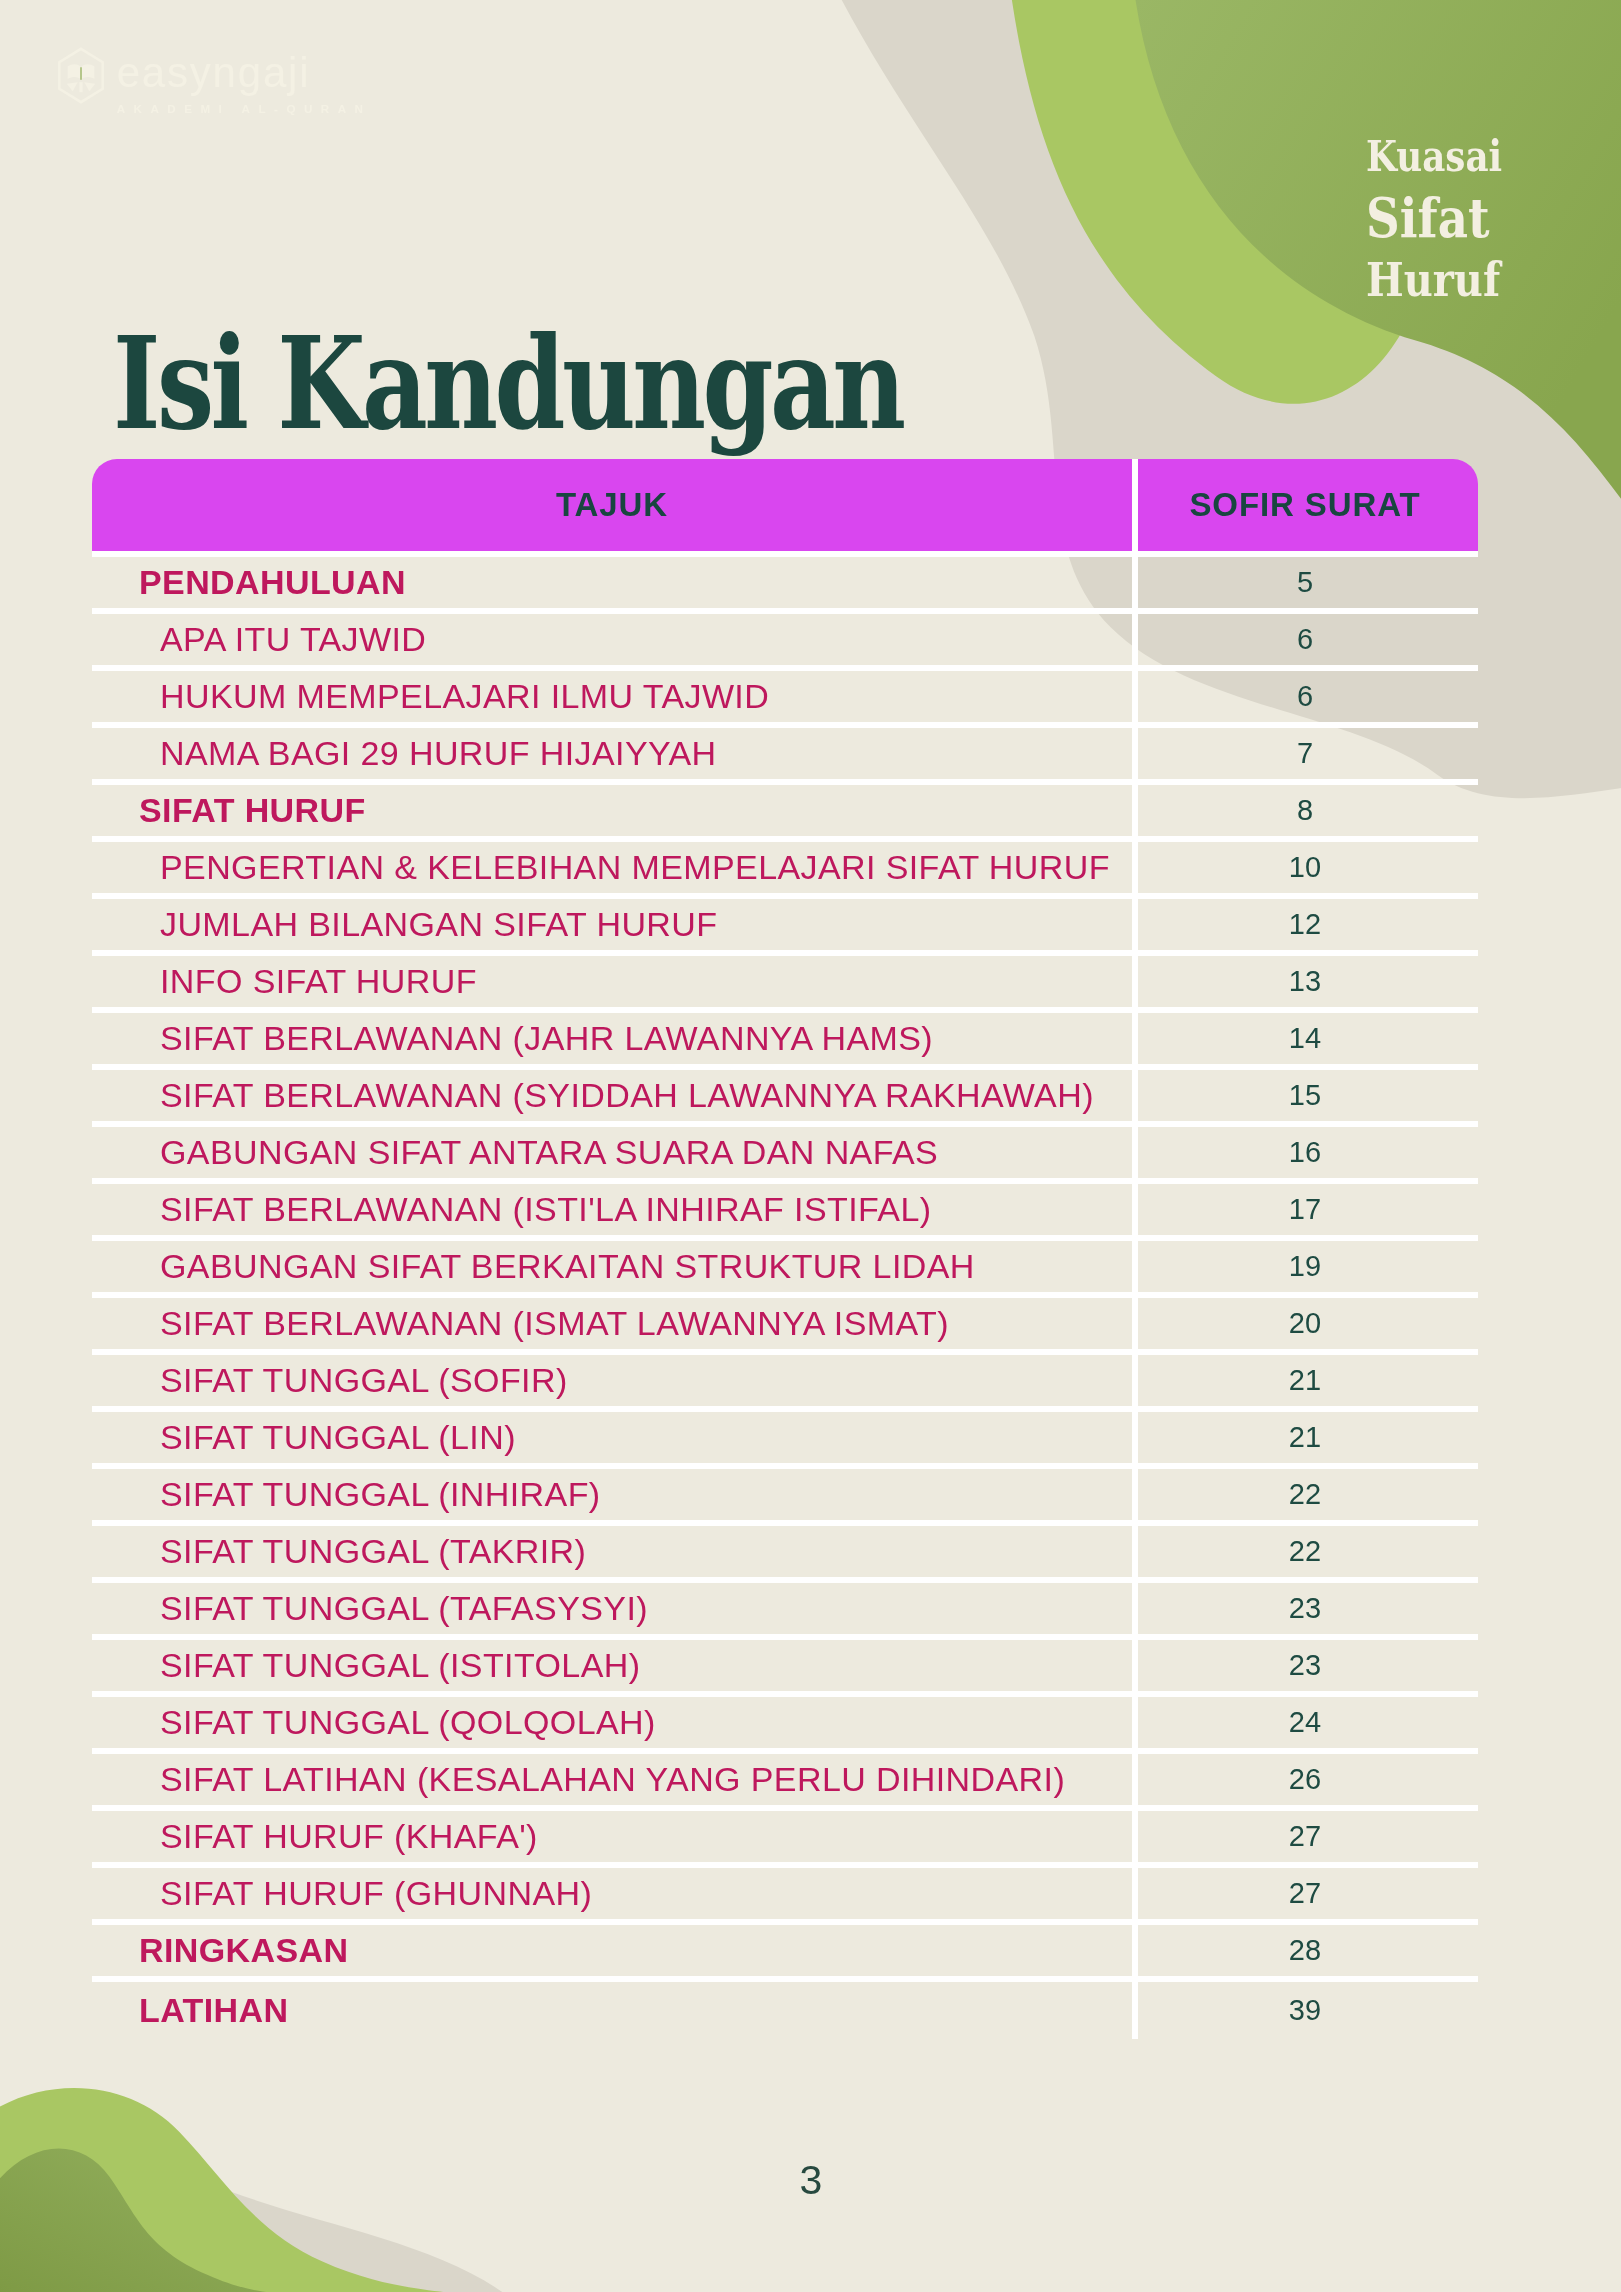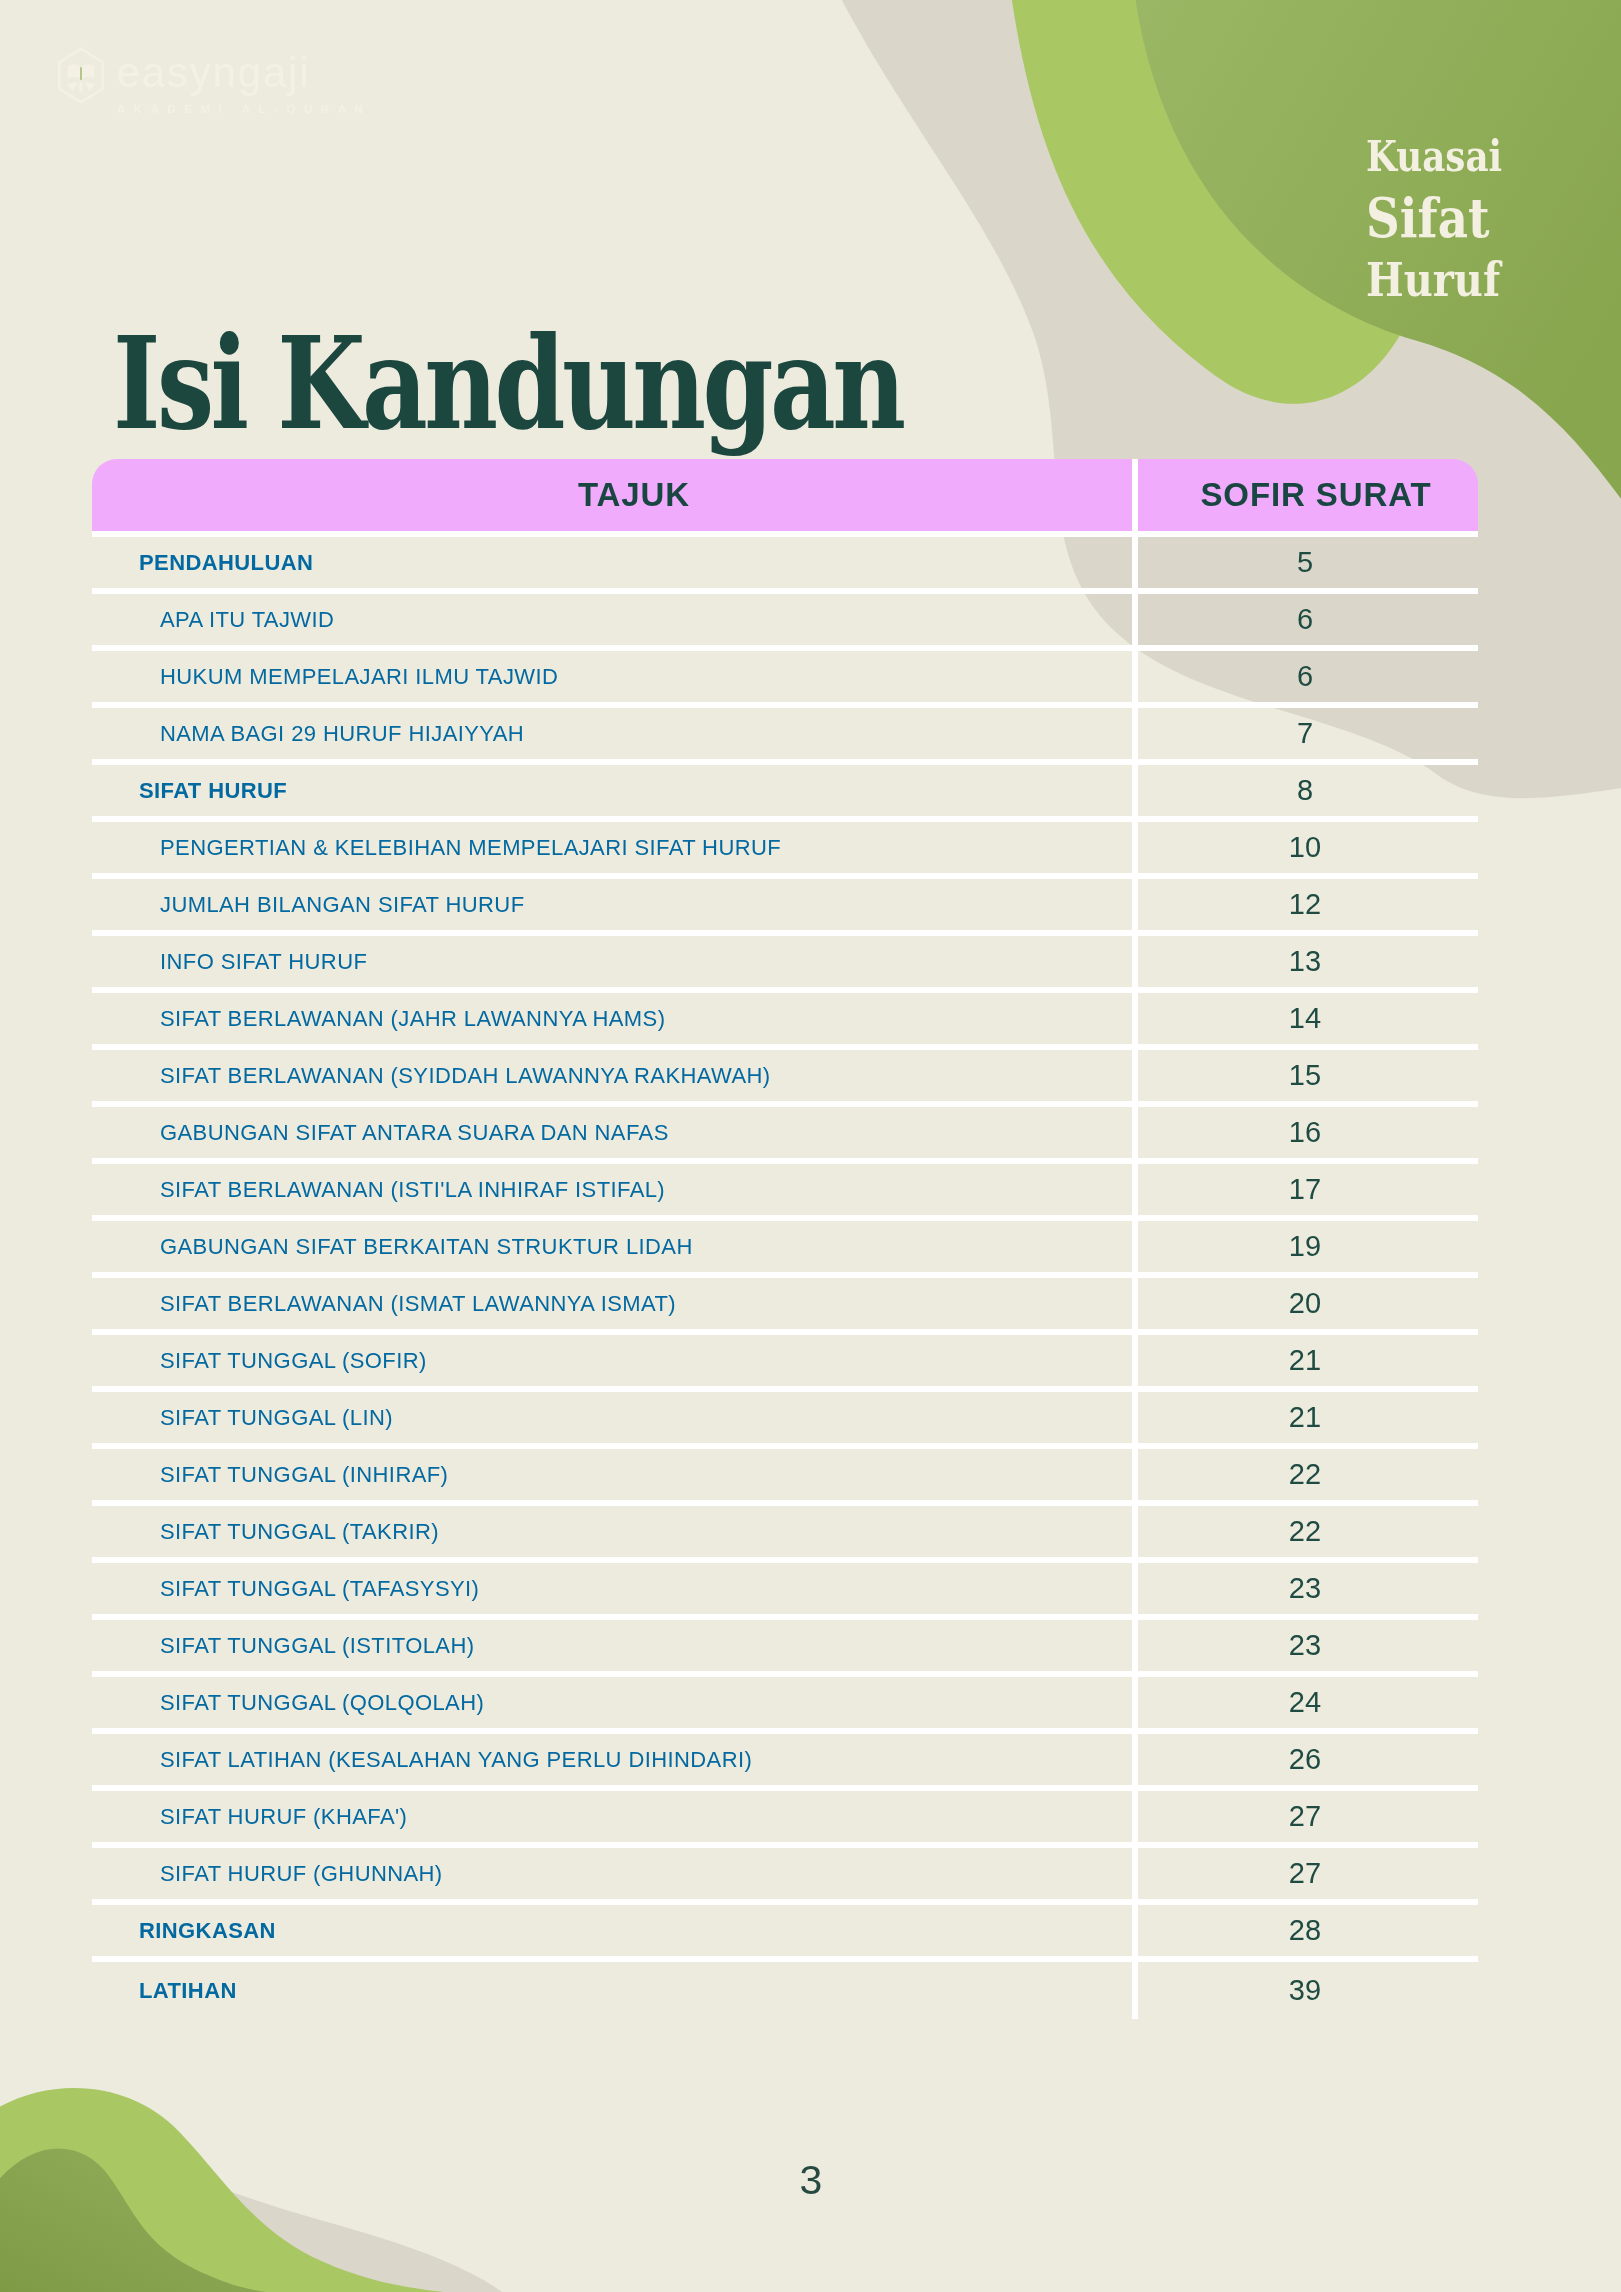--- a/index.html
+++ b/index.html
@@ -40,40 +40,40 @@
     font-family:"DejaVu Serif", serif;font-weight:700;
     font-size:127px;letter-spacing:-4.5px;color:#1C473F;line-height:1;
     transform:scaleX(.80);transform-origin:left;white-space:nowrap;
   }
 
   
   .toc{
     position:absolute;left:92px;top:459px;width:1386px;
   }
   .toc-header{
-    height:78px;background:#f0abfc;border-radius:25px 25px 0 0;
-    display:flex;box-sizing:border-box;border-bottom:6.3px solid #FFFFFF;padding-left:22px;
+    height:98px;background:#d946ef;border-radius:25px 25px 0 0;
+    display:flex;box-sizing:border-box;border-bottom:6.3px solid #FFFFFF;
   }
   .toc-header .h-title{
     width:1040px;display:flex;align-items:center;justify-content:center;
     font-size:33px;font-weight:700;letter-spacing:0.9px;color:#194640;
   }
   .toc-header .h-page{
     flex:1;display:flex;align-items:center;justify-content:center;
     font-size:33px;font-weight:700;letter-spacing:0.9px;color:#194640;
   }
   .toc-row{
     height:57px;box-sizing:border-box;border-bottom:6.3px solid #FFFFFF;
     display:flex;
   }
   .toc-row:last-child{border-bottom:none;}
   .cell-title{
     width:1040px;display:flex;align-items:center;
     padding-left:47px;box-sizing:border-box;
-    font-size:22px;font-weight:600;letter-spacing:0.4px;color:#0369a1;
+    font-size:34px;font-weight:600;letter-spacing:0.4px;color:#be185d;
     white-space:nowrap;
   }
   .toc-row.sub .cell-title{padding-left:68px;font-weight:500;}
   .cell-page{
     flex:1;display:flex;align-items:center;justify-content:center;
     font-size:29px;font-weight:500;color:#1E4B42;
   }
   .col-divider{
     position:absolute;top:0;left:1040px;width:6.3px;height:100%;
     background:#FFFFFF;

